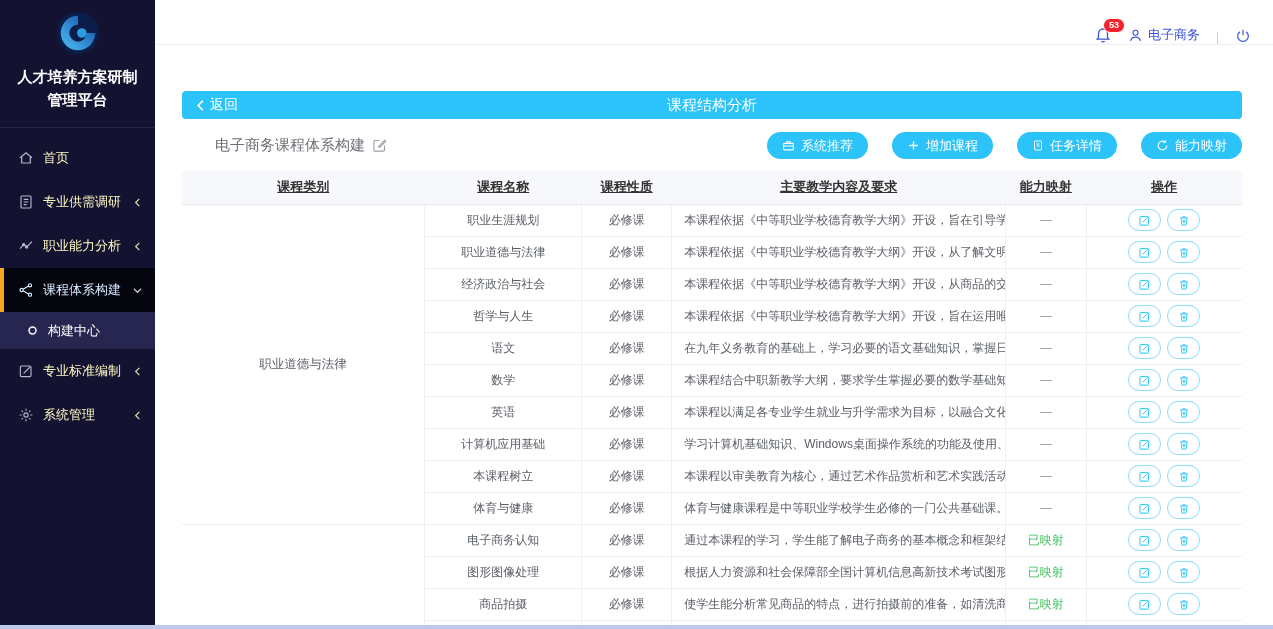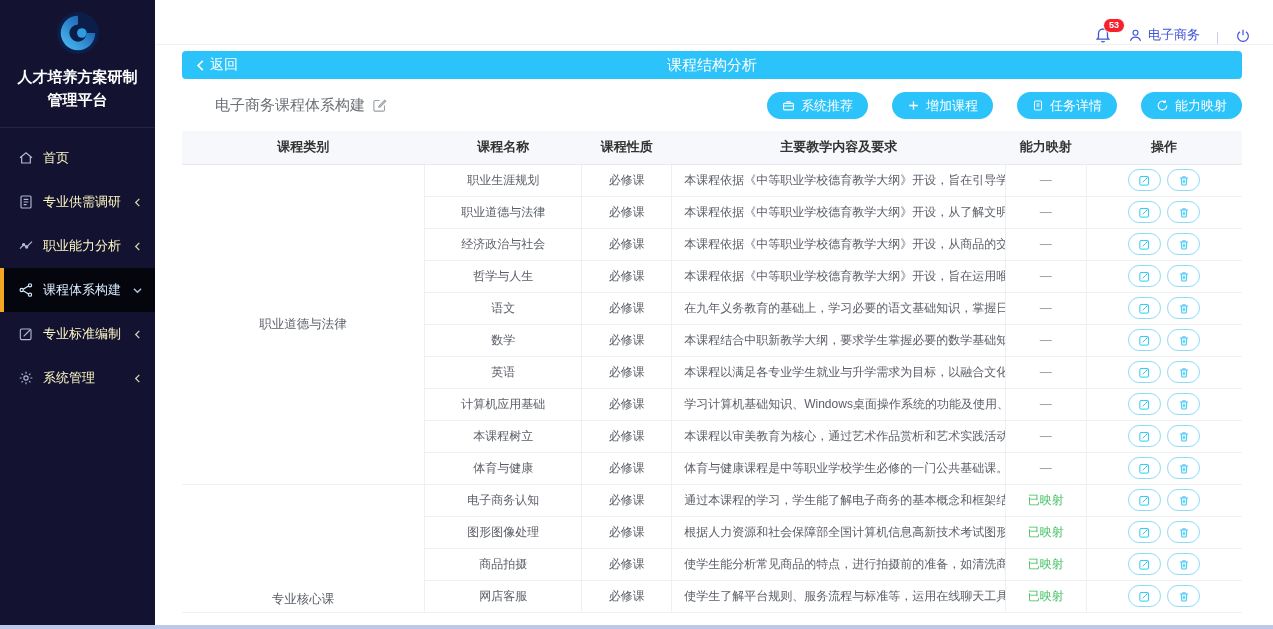--- a/index.html
+++ b/index.html
@@ -29,37 +29,37 @@
   .bell-wrap { position:relative; display:flex; cursor:pointer; }
   .badge { position:absolute; top:-8px; left:9px; background:#f5222d; color:#fff; font-size:9px;
            line-height:1; border-radius:8px; padding:2px 5px; font-weight:bold; border:1px solid #fff; }
   .user { display:flex; align-items:center; gap:5px; color:#3d53d8; font-size:13px; cursor:pointer; }
   .tb-divider { color:#c6cdec; font-size:12px; }
   .power { display:flex; cursor:pointer; }
 
   .content { padding:6px 31px 0 27px; }
   .breadcrumb { font-size:12px; color:#8a8f99; margin:4px 0 12px; }
   .bluebar { height:28px; background:#2bc3fa; border-radius:4px; display:flex; align-items:center;
-             color:#fff; position:relative; }
+             color:#fff; position:relative;margin-top:40px; }
   .back-btn { display:flex; align-items:center; gap:5px; padding-left:13px; font-size:14px;
               cursor:pointer; position:relative; z-index:2; }
   .bluebar-title { position:absolute; left:0; right:0; text-align:center; font-size:15px; }
 
   .section { display:flex; align-items:center; justify-content:space-between; padding:13px 0 12px 33px; }
   .section-title { font-size:15px; color:#6b6f76; display:flex; align-items:center; gap:7px; }
   .edit-title-icon { display:flex; color:#9aa0a8; cursor:pointer; }
   .btn-group { display:flex; gap:24px; }
   .pill-btn { display:flex; align-items:center; gap:6px; background:#2bc3fa; color:#fff; border:none;
               height:27px; padding:0 15px; border-radius:14px; font-size:13px; cursor:pointer;
               font-family:inherit; }
 
   
   table { width:100%; border-collapse:collapse; table-layout:fixed; }
   thead th { background:#f7f8fb; height:33px; font-size:13px; color:#333; font-weight:bold;
-             border-bottom:1px solid #e8eaf0; }
+             border-bottom:1px solid #e8eaf0;text-decoration:underline; }
   tbody td { height:32px; font-size:12px; color:#5a5e66; text-align:center;
              border-bottom:1px solid #eef0f4; border-right:1px solid #eef0f4; background:#fff; }
   tbody td:last-child { border-right:none; }
   .cat-cell { border-right:1px solid #eef0f4; font-size:12.5px; }
   .cat-bottom { vertical-align:bottom; padding-bottom:4px; }
   .desc-cell { text-align:left; padding:0 12px; white-space:nowrap; overflow:hidden; }
   .mapped { color:#3fbf5f; }
   .dash { color:#999; }
   .op-btn { display:inline-flex; align-items:center; justify-content:center; width:33px; height:22px;
             border:1px solid #8edcfb; border-radius:11px; background:#fff; cursor:pointer; margin:0 3px; }
@@ -141,20 +141,28 @@
           </svg>
       </span>
       <span>课程体系构建</span>
       <span class="chev">
         <svg width="9" height="9" viewBox="0 0 10 10" fill="none" stroke="currentColor" stroke-width="1.4">
             <polyline points="1,3 5,7 9,3"></polyline>
           </svg>
       </span>
     </div>
 
+    <div class="sub-item">
+      <span class="mi-icon">
+        <svg viewBox="0 0 24 24" width="13" height="13" fill="none" stroke="currentColor" stroke-width="2.6">
+            <circle cx="12" cy="12" r="6.5"></circle>
+          </svg>
+      </span>
+      <span>构建中心</span>
+    </div>
 
     <div class="menu-item">
       <span class="mi-icon">
         <svg viewBox="0 0 24 24" width="16" height="16" fill="none" stroke="currentColor" stroke-width="1.7">
             <rect x="3.5" y="4.5" width="16" height="16" rx="2"></rect>
             <path d="M8.5 15.5l9.5-9.5"></path>
           </svg>
       </span>
       <span>专业标准编制</span>
       <span class="chev">

